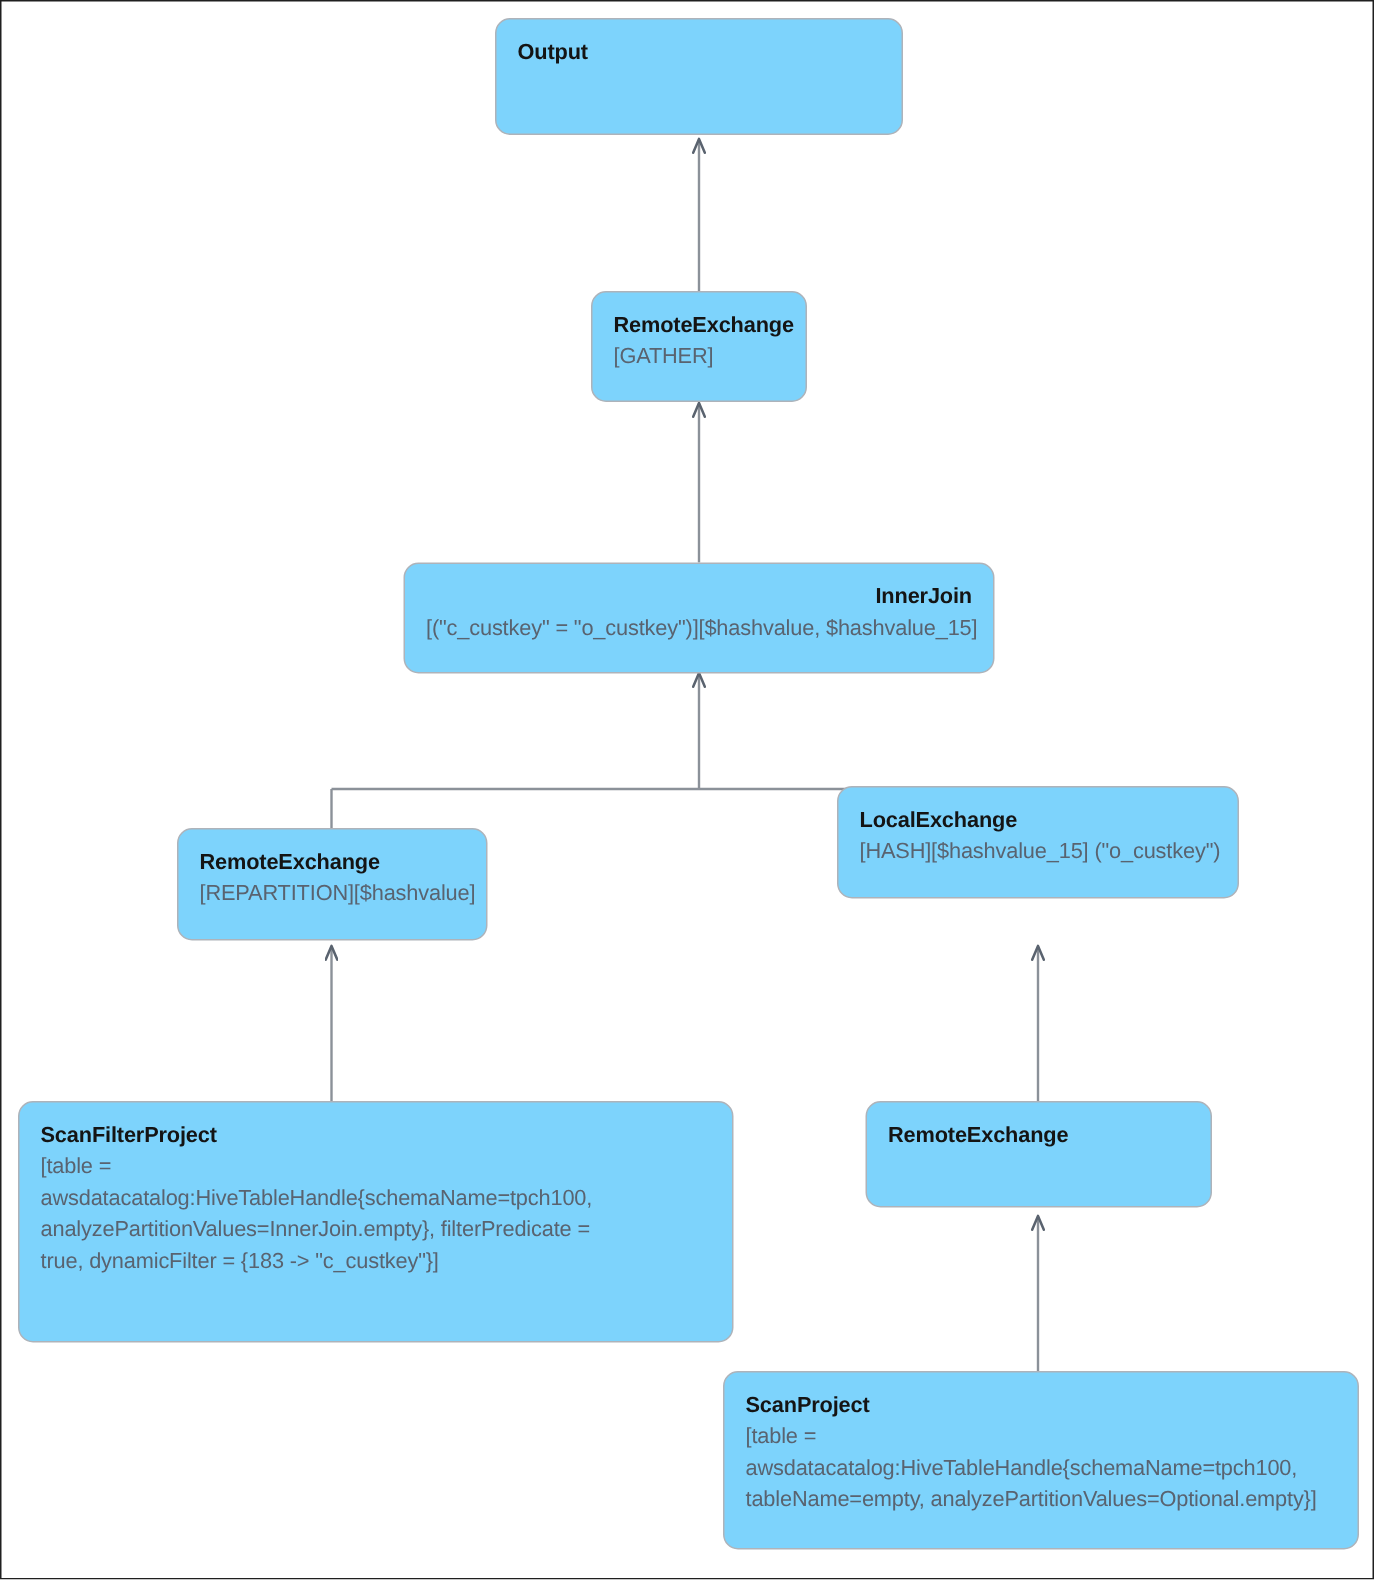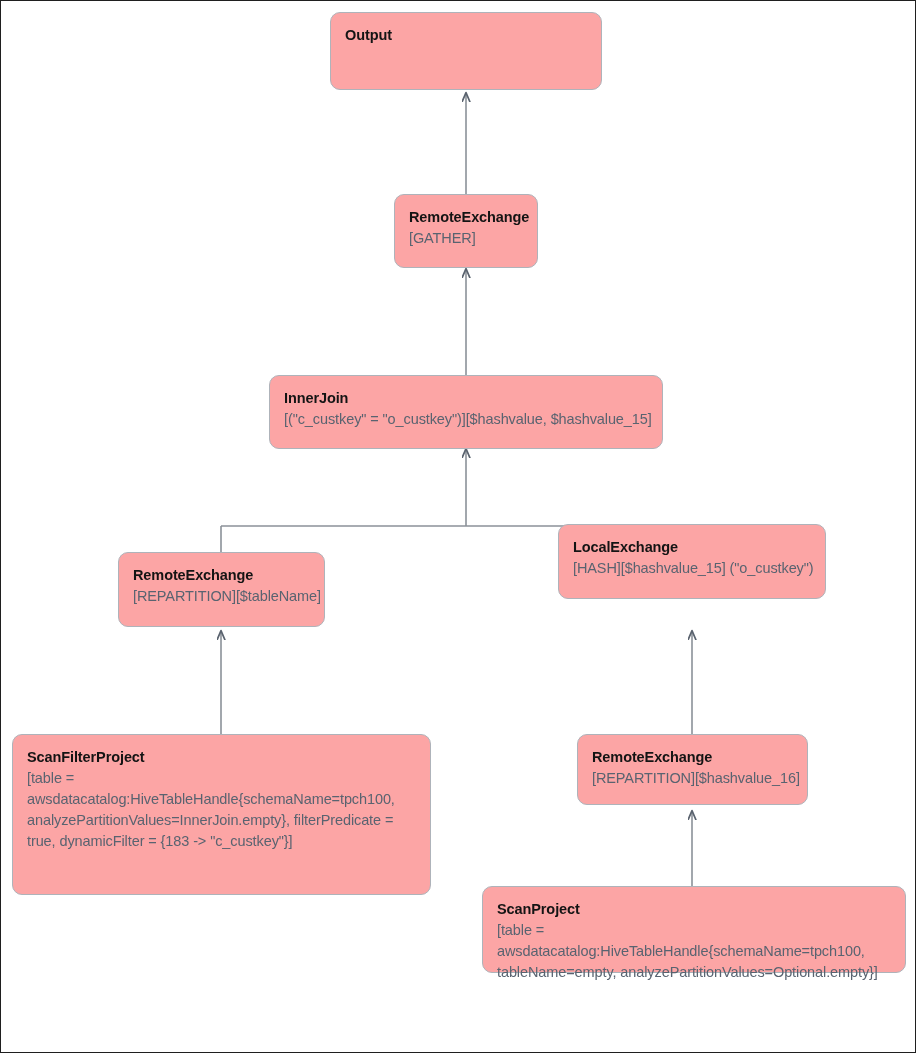--- a/index.html
+++ b/index.html
@@ -23,21 +23,21 @@
     position: absolute;
     left: 0;
     top: 0;
     width: 916px;
     height: 1053px;
     pointer-events: none;
   }
   .node {
     position: absolute;
     box-sizing: border-box;
-    background: #fca5a5;
+    background: #7dd3fc;
     border: 1px solid #aeb3ba;
     border-radius: 10px;
     padding: 12px 14px 13px 14px;
   }
   .node-title {
     font-size: 14.5px;
     font-weight: bold;
     color: #141414;
     line-height: 21px;
     letter-spacing: -0.1px;
@@ -88,51 +88,50 @@
 
   <div class="node" style="left:329px; top:11px; width:272px; height:78px;">
     <div class="node-title">Output</div>
   </div>
 
   <div class="node" style="left:393px; top:193px; width:144px; height:74px;">
     <div class="node-title">RemoteExchange</div>
     <div class="node-detail">[GATHER]</div>
   </div>
 
-  <div class="node" style="left:268px; top:374px; width:394px; height:74px;">
+  <div class="node" style="left:268px; top:374px; width:394px; height:74px;text-align:right;">
     <div class="node-title">InnerJoin</div>
     <div class="node-detail">[("c_custkey" = "o_custkey")][$hashvalue, $hashvalue_15]</div>
   </div>
 
   <div class="node" style="left:117px; top:551px; width:207px; height:75px;">
     <div class="node-title">RemoteExchange</div>
-    <div class="node-detail">[REPARTITION][$tableName]</div>
+    <div class="node-detail">[REPARTITION][$hashvalue]</div>
   </div>
 
   <div class="node" style="left:557px; top:523px; width:268px; height:75px;">
     <div class="node-title">LocalExchange</div>
     <div class="node-detail">[HASH][$hashvalue_15] ("o_custkey")</div>
   </div>
 
-  <div class="node" style="left:11px; top:733px; width:419px; height:161px;">
+  <div class="node" style="left:11px; top:733px; width:477px; height:161px;">
     <div class="node-title">ScanFilterProject</div>
     <div class="node-detail">
       <span class="dline">[table =</span>
       <span class="dline">awsdatacatalog:HiveTableHandle{schemaName=tpch100,</span>
       <span class="dline">analyzePartitionValues=InnerJoin.empty}, filterPredicate =</span>
       <span class="dline">true, dynamicFilter = {183 -&gt; "c_custkey"}]</span>
     </div>
   </div>
 
   <div class="node" style="left:576px; top:733px; width:231px; height:71px;">
     <div class="node-title">RemoteExchange</div>
-    <div class="node-detail">[REPARTITION][$hashvalue_16]</div>
   </div>
 
-  <div class="node" style="left:481px; top:885px; width:424px; height:87px;">
+  <div class="node" style="left:481px; top:913px; width:424px; height:119px;">
     <div class="node-title">ScanProject</div>
     <div class="node-detail">
       <span class="dline">[table =</span>
       <span class="dline">awsdatacatalog:HiveTableHandle{schemaName=tpch100,</span>
       <span class="dline">tableName=empty, analyzePartitionValues=Optional.empty}]</span>
     </div>
   </div>
 
 </div>
 

